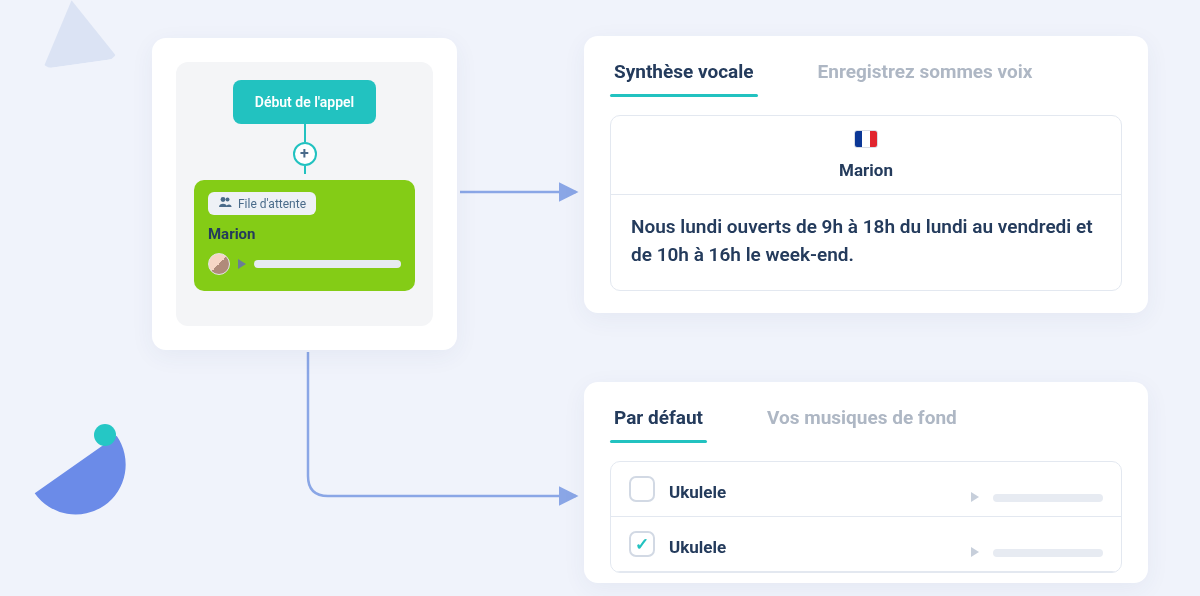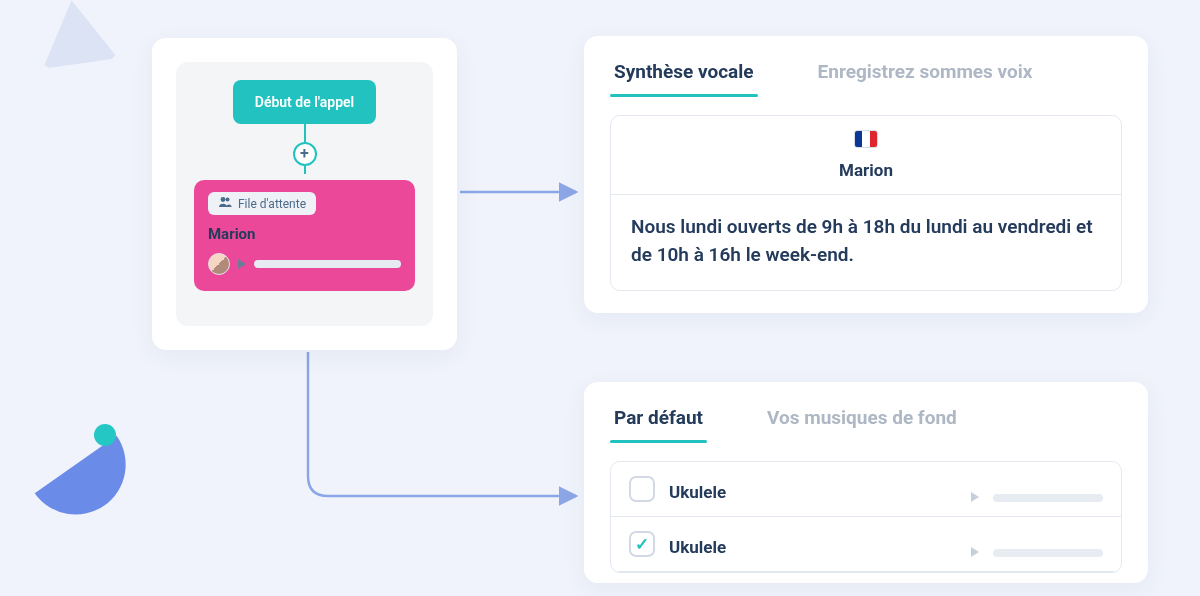--- a/index.html
+++ b/index.html
@@ -90,21 +90,21 @@
     border: 2px solid #22c2c0;
     background: #fff;
     color: #4a6b8a;
     font-size: 16px;
     line-height: 20px;
     text-align: center;
     font-weight: 600;
   }
   .node-card {
     margin-top: 6px;
-    background: #ec4899;
+    background: #84cc16;
     border-radius: 10px;
     width: 86%;
     padding: 12px 14px 16px 14px;
     display: flex;
     flex-direction: column;
     gap: 10px;
   }
   .queue-pill {
     display: inline-flex;
     align-items: center;

